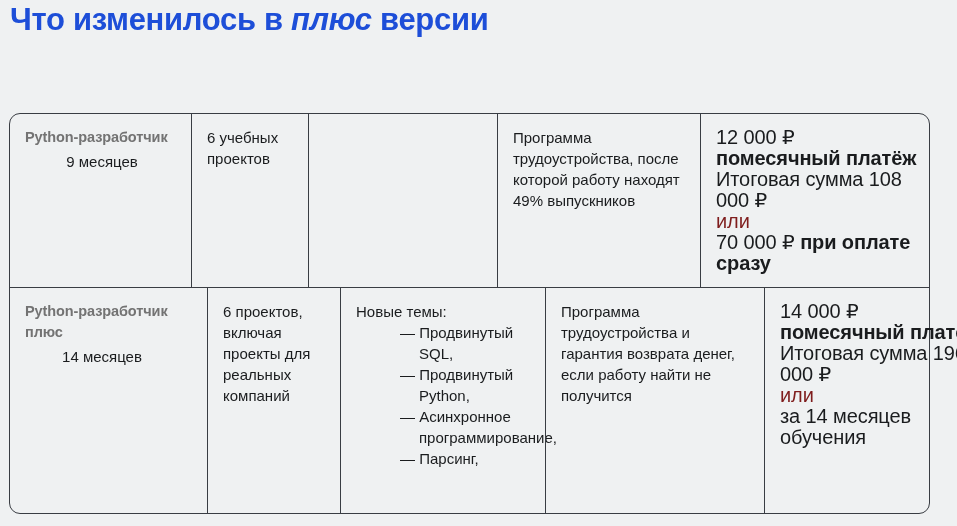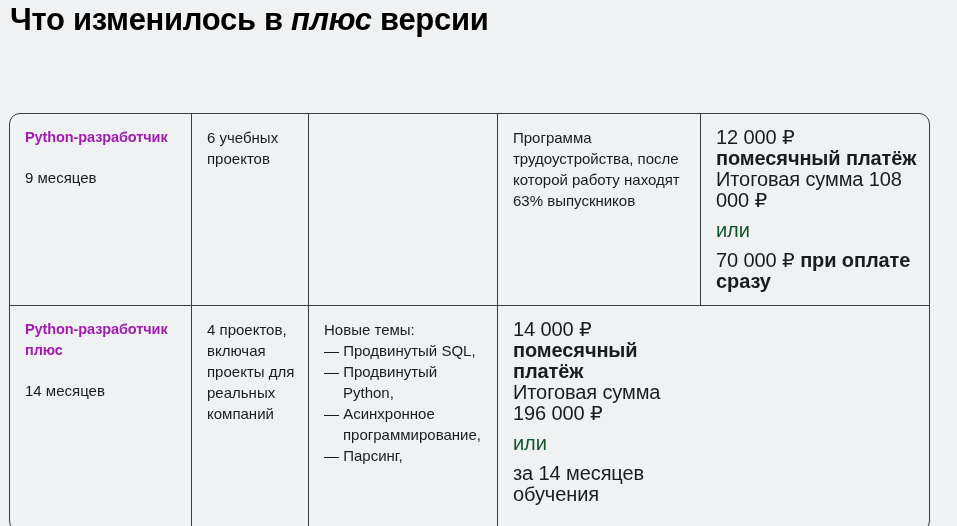--- a/index.html
+++ b/index.html
@@ -11,110 +11,112 @@
     color: #1a1c1e;
     position: relative;
     overflow: hidden;
   }
   .page-title {
     position: absolute;
     left: 10px; top: 2px;
     font-size: 31px;
     font-weight: 700;
     letter-spacing: -0.3px;
-    color: #000000;
+    color: #1d4ed8;
     margin: 0;
   }
   .page-title em { font-style: italic; }
 
   .cmp-table {
     position: absolute;
     left: 9px; top: 113px;
     width: 921px;
     border: 1.5px solid #393d43;
     border-radius: 11px;
     background: transparent;
   }
   .t-row {
     display: grid;
     grid-template-columns: 181px 117px 189px 203px 231px;
   }
   .t-row.row-basic { min-height: 154px; }
   .t-row.row-plus  { min-height: 226px; }
-  .t-row + .t-row { border-top: 1.5px solid #393d43; }
+  .t-row + .t-row { border-top: 1.5px solid #393d43; gap: 16px; }
   .t-cell {
     padding: 13px 12px 13px 15px;
     font-size: 15px;
     line-height: 21px;
   }
   .t-cell + .t-cell { border-left: 1.5px solid #393d43; }
 
   .course-name {
-    color: #a21caf;
+    color: #737373;
     font-weight: 700;
     font-size: 14.5px;
     line-height: 21px;
     letter-spacing: -0.1px;
   }
-  .course-duration { margin-top: 19px; }
+  .course-duration { margin-top: 3px; text-align: center; }
 
   .topics-list {
     list-style: none;
     margin: 0; padding: 0;
   }
   .topics-list li {
     padding-left: 19px;
     text-indent: -19px;
+    margin-left: 44px;
   }
 
   .pricing-cell { font-size: 20px; line-height: 21px; letter-spacing: -0.1px; }
   .price-line b { font-weight: 700; }
   .or-label {
-    color: #14532d;
-    margin: 9px 0;
+    color: #7f1d1d;
+    margin: 0 0;
   }
 </style>
 </head>
 <body>
 
 <h1 class="page-title"><span>Что изменилось в </span><em>плюс</em><span> версии</span></h1>
 
 <div class="cmp-table">
 
   <div class="t-row row-basic">
     <div class="t-cell">
       <div class="course-name">Python-разработчик</div>
       <div class="course-duration">9 месяцев</div>
     </div>
     <div class="t-cell">6 учебных проектов</div>
     <div class="t-cell"></div>
-    <div class="t-cell">Программа трудоустройства, после которой работу находят 63% выпускников</div>
+    <div class="t-cell">Программа трудоустройства, после которой работу находят 49% выпускников</div>
     <div class="t-cell pricing-cell">
       <div class="price-line"><span>12 000 ₽</span> <b>помесячный платёж</b></div>
       <div class="price-line">Итоговая сумма 108 000 ₽</div>
       <div class="or-label">или</div>
       <div class="price-line"><span>70 000 ₽</span> <b>при оплате сразу</b></div>
     </div>
   </div>
 
   <div class="t-row row-plus">
     <div class="t-cell">
       <div class="course-name">Python-разработчик плюс</div>
       <div class="course-duration">14 месяцев</div>
     </div>
-    <div class="t-cell">4 проектов, включая проекты для реальных компаний</div>
+    <div class="t-cell">6 проектов, включая проекты для реальных компаний</div>
     <div class="t-cell">
       <div>Новые темы:</div>
       <ul class="topics-list">
         <li>—&nbsp;Продвинутый SQL,</li>
         <li>—&nbsp;Продвинутый Python,</li>
         <li>—&nbsp;Асинхронное программирование,</li>
         <li>—&nbsp;Парсинг,</li>
       </ul>
     </div>
+    <div class="t-cell">Программа трудоустройства и гарантия возврата денег, если работу найти не получится</div>
     <div class="t-cell pricing-cell">
       <div class="price-line"><span>14 000 ₽</span> <b>помесячный платёж</b></div>
       <div class="price-line">Итоговая сумма 196 000 ₽</div>
       <div class="or-label">или</div>
       <div class="price-line">за 14 месяцев обучения</div>
     </div>
   </div>
 
 </div>
 

